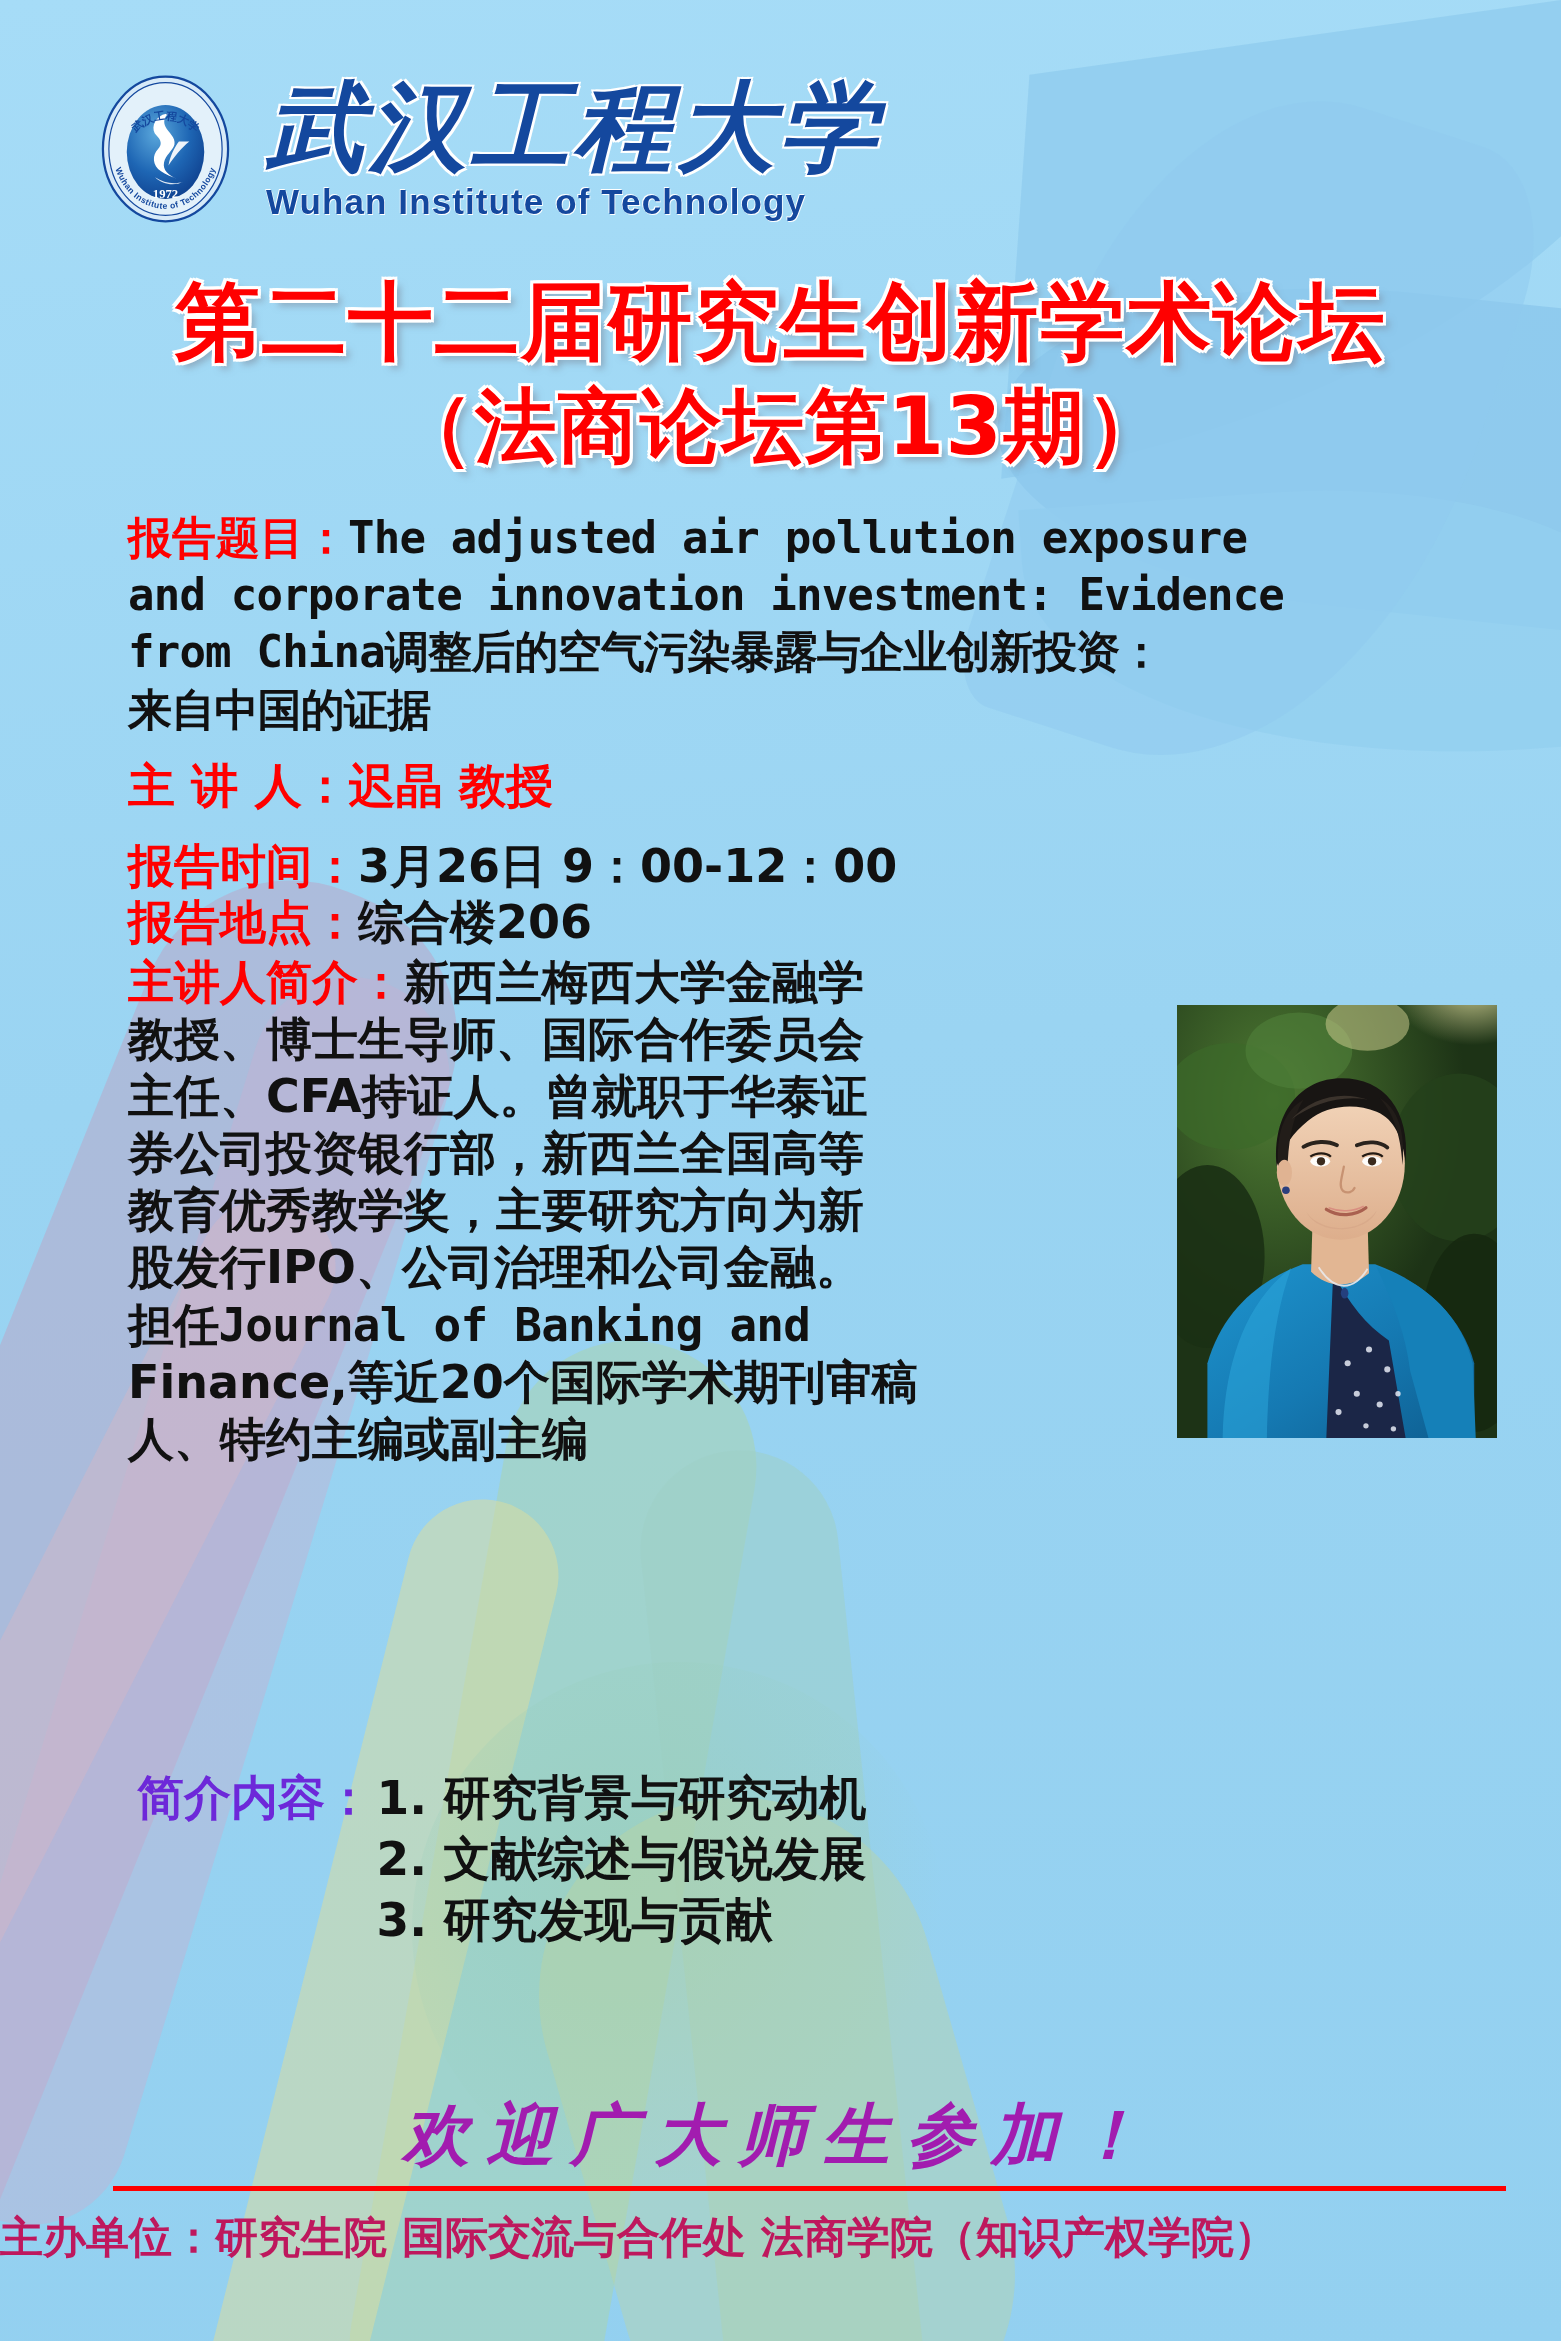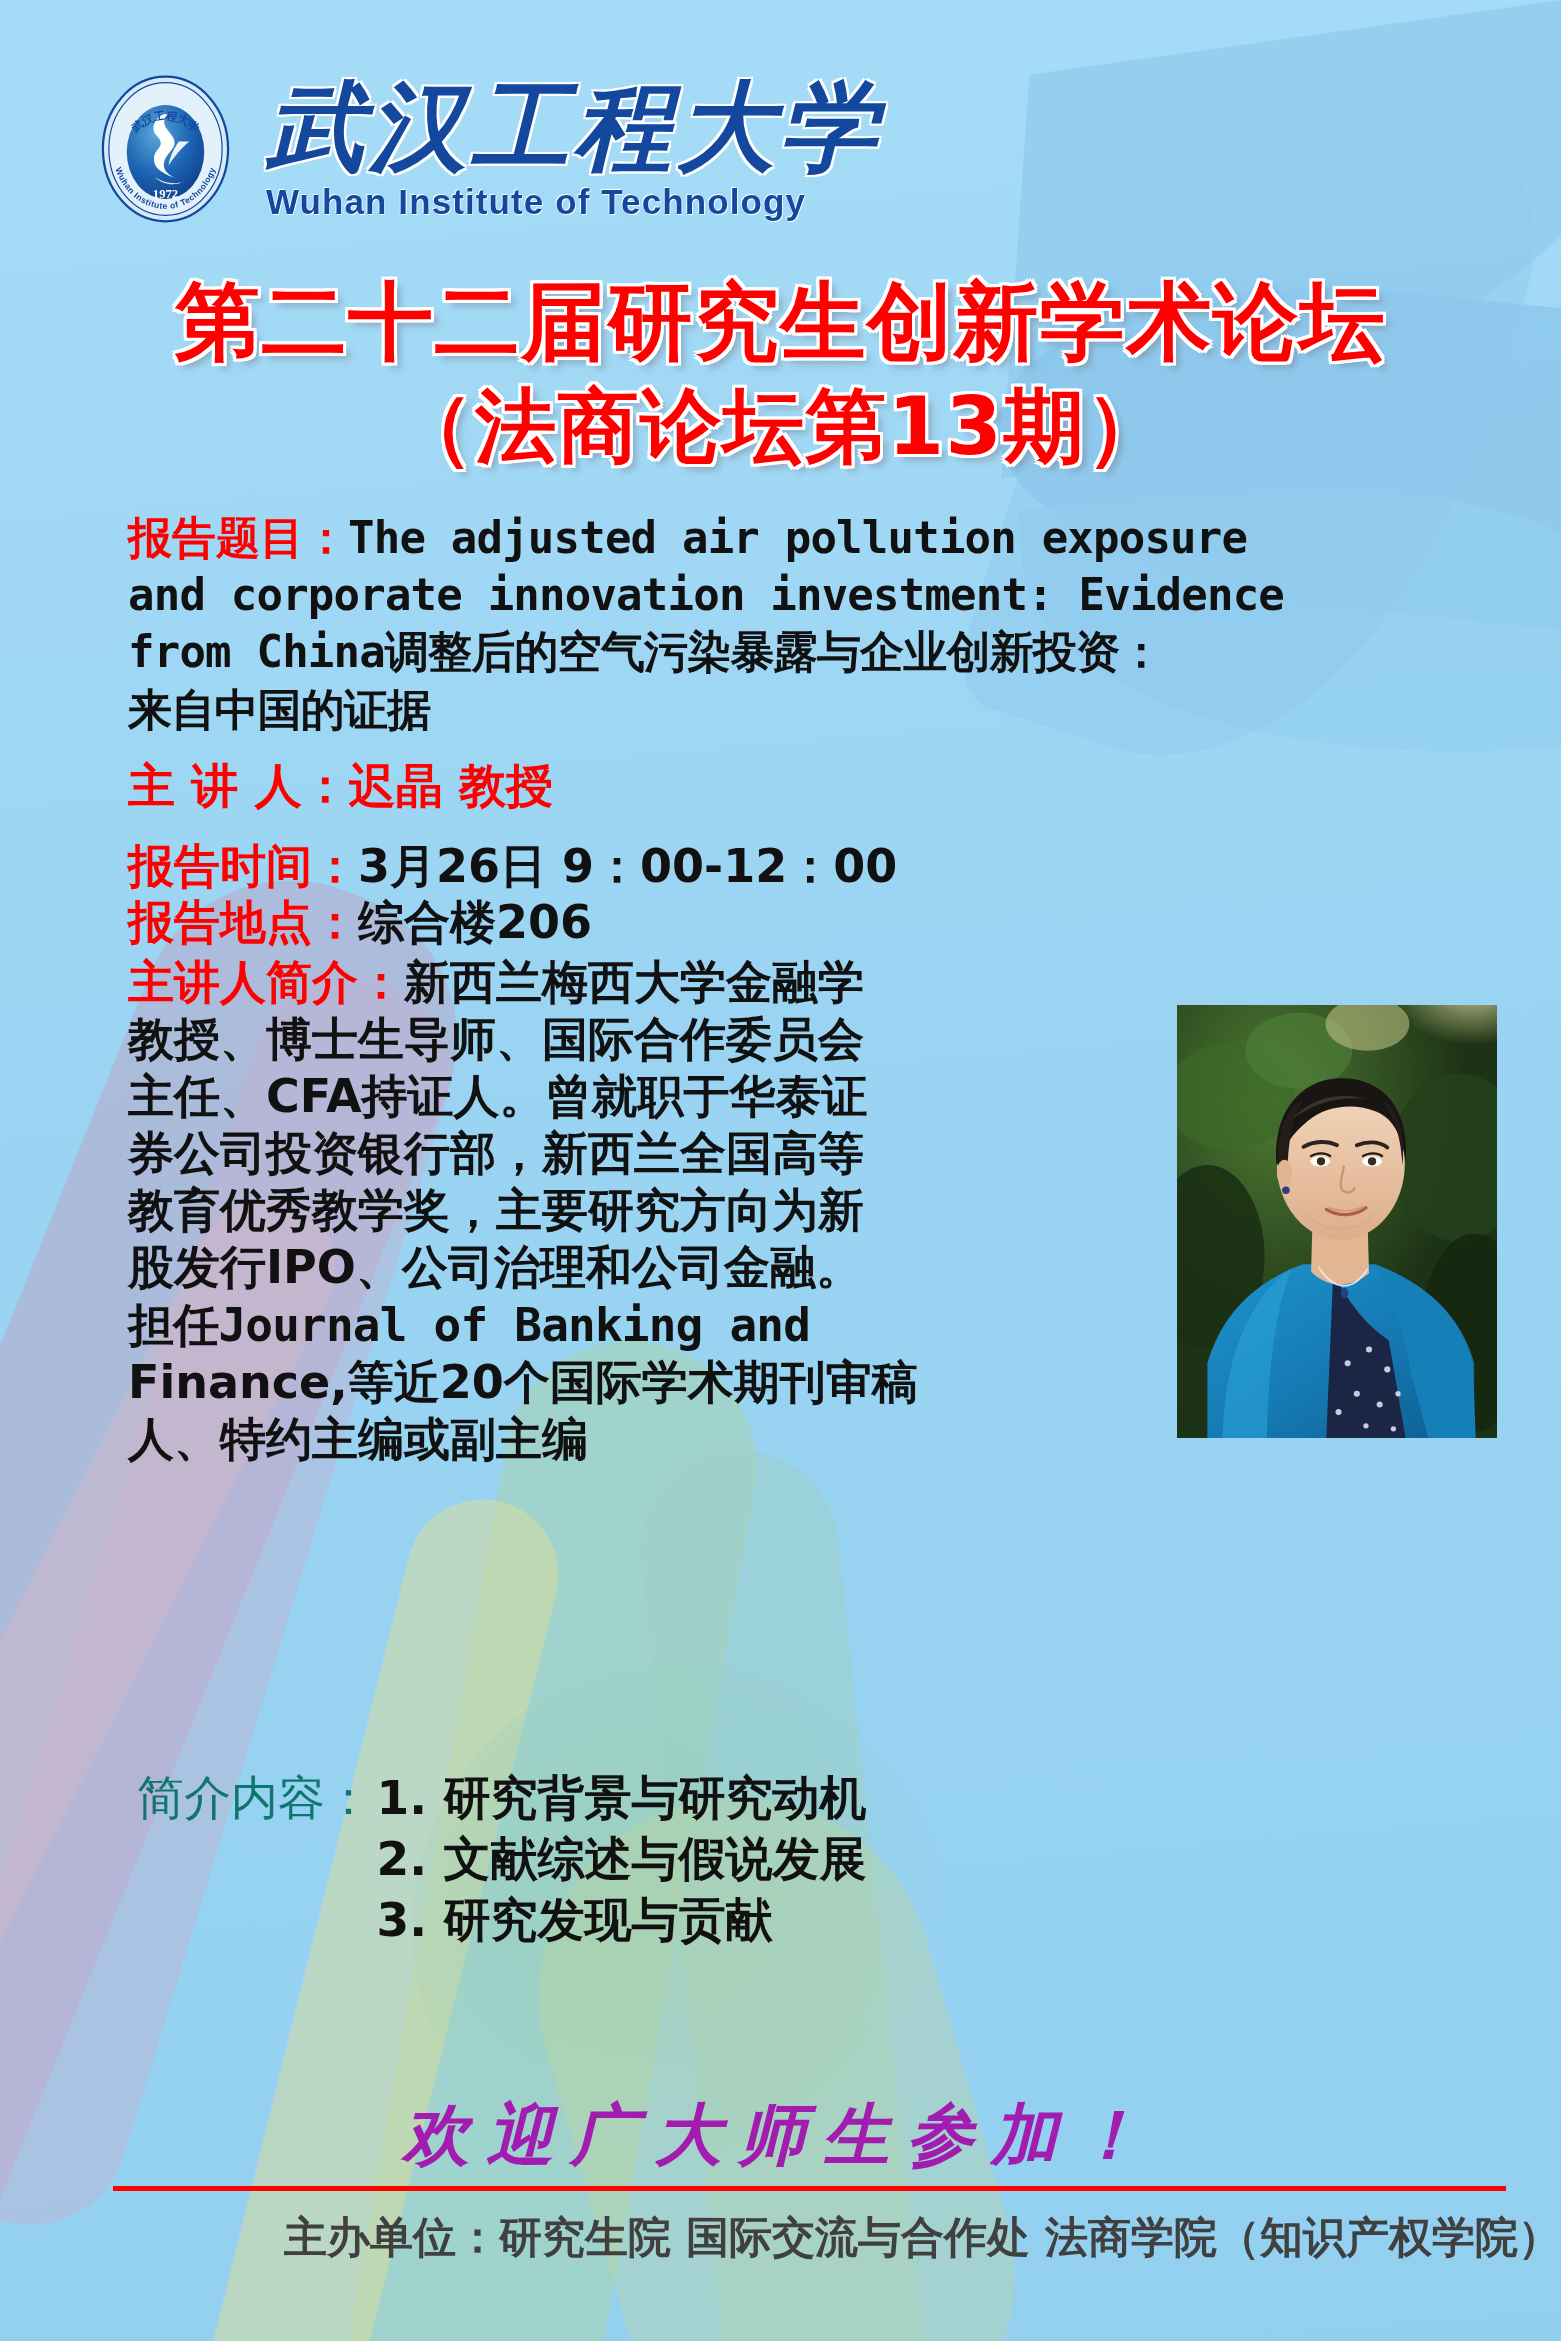--- a/index.html
+++ b/index.html
@@ -267,22 +267,22 @@
   
   .outline {
     position: absolute;
     left: 137px;
     top: 1767px;
     display: flex;
     align-items: flex-start;
     font-family: "DejaVu Sans", "Liberation Sans", sans-serif;
   }
   .outline-label {
-    color: #0f766e;
-    font-weight: 400;
+    color: #6d28d9;
+    font-weight: 700;
     font-size: 47px;
     line-height: 1.30;
     white-space: nowrap;
     flex: none;
   }
   .outline-items {
     color: #111;
     font-weight: 700;
     font-size: 47px;
     line-height: 1.30;
@@ -311,22 +311,22 @@
     right: 55px;
     top: 2186px;
     height: 5.3px;
     background: #FF0000;
   }
 
   .footer {
     position: absolute;
     left: 0; right: 0;
     top: 2209px;
-    text-align: right;
-    color: #404040;
+    text-align: left;
+    color: #be185d;
     font-family: "DejaVu Sans", "Liberation Sans", sans-serif;
     font-weight: 700;
     font-size: 43px;
     white-space: nowrap;
   }
 </style>
 </head>
 <body>
 
 <div id="poster">

